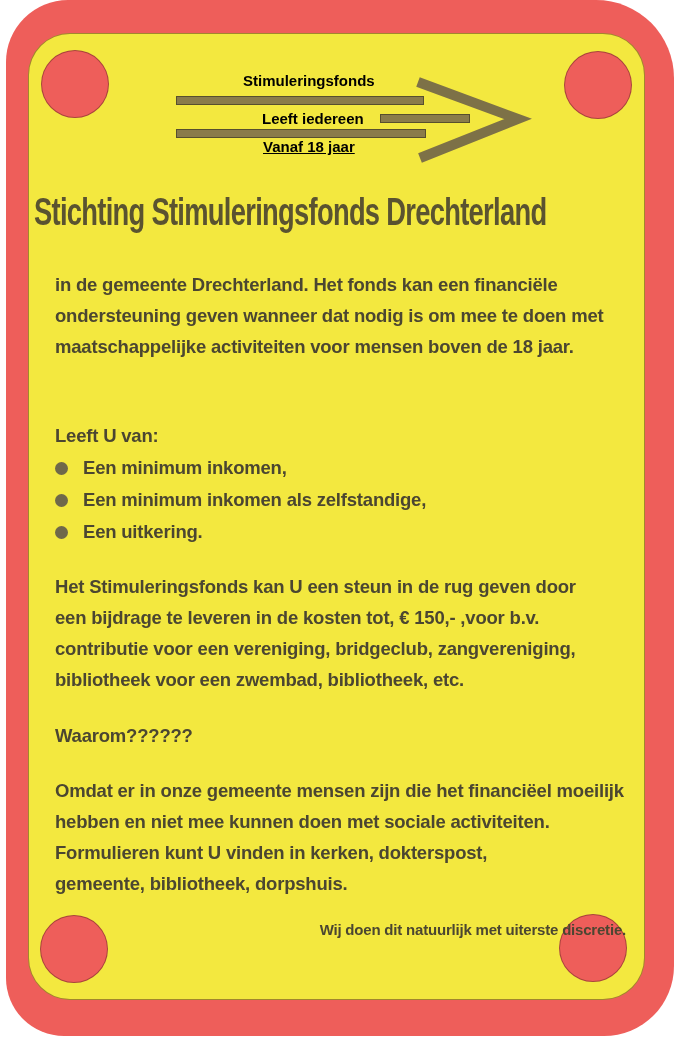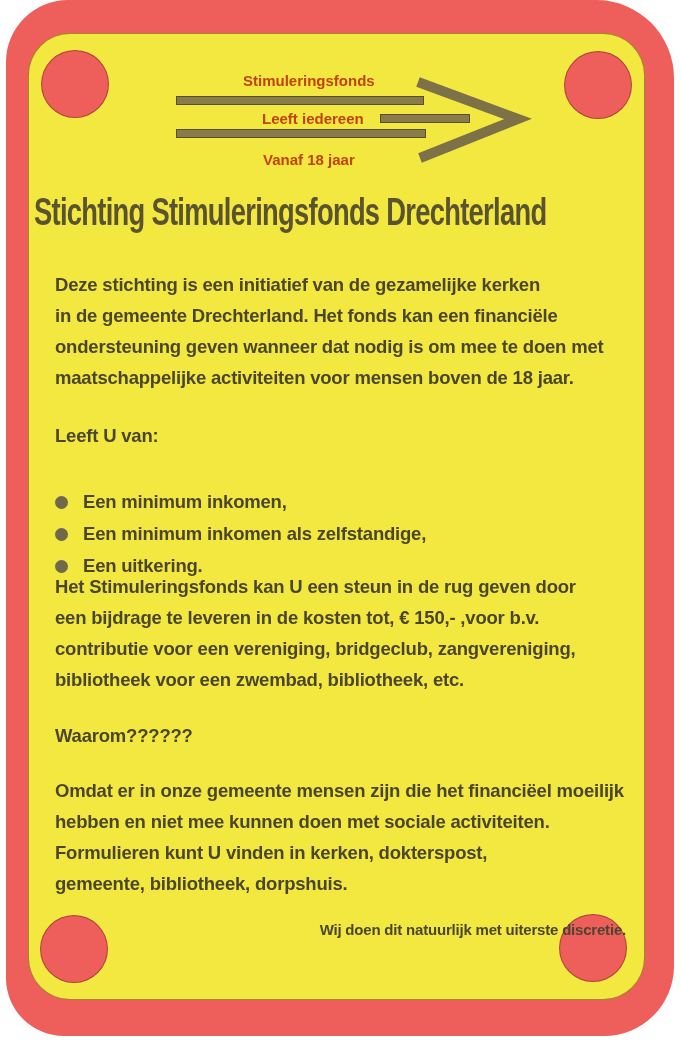--- a/index.html
+++ b/index.html
@@ -27,26 +27,26 @@
     position:absolute;width:68px;height:68px;border-radius:50%;
     background:var(--sheet-red);border:1px solid rgba(100,40,30,.5);
   }
   .dot.tl{left:41px;top:50px;}
   .dot.tr{left:564px;top:51px;}
   .dot.bl{left:40px;top:915px;}
   .dot.br{left:559px;top:914px;}
 
   .banner{position:absolute;left:158px;top:62px;width:380px;height:105px;}
   .banner .blabel{
-    position:absolute;font-size:15px;font-weight:bold;color:#c2410c;
+    position:absolute;font-size:15px;font-weight:bold;color:#000000;
     white-space:nowrap;letter-spacing:0;
   }
   .blabel.t{left:85px;top:10px;}
   .blabel.m{left:104px;top:48px;}
-  .blabel.b{left:105px;top:89px;}
+  .blabel.b{left:105px;top:76px;text-decoration:underline;}
   .bar{
     position:absolute;height:9px;background:var(--banner-olive);
     border:1px solid rgba(60,55,30,.65);
   }
   .bar.top{left:18px;top:34px;width:248px;}
   .bar.mid{left:222px;top:52px;width:90px;}
   .bar.bot{left:18px;top:67px;width:250px;}
   .chevron{position:absolute;left:250px;top:12px;}
 
   .title{
@@ -54,21 +54,21 @@
     font-size:38px;font-weight:bold;color:var(--title-ink);
     white-space:nowrap;letter-spacing:-1px;
     transform:scaleX(.72);transform-origin:0 50%;
   }
 
   .txt{position:absolute;left:55px;white-space:nowrap;
        font-size:18.5px;font-weight:bold;letter-spacing:-.2px;}
   .txt .ln{height:31px;line-height:31px;}
   .p1{top:269px;}
   .leeft{top:420px;height:31px;line-height:31px;}
-  .bullets{top:452px;margin-top:34px;}
+  .bullets{top:452px;}
   .brow{display:flex;align-items:center;height:32px;}
   .bdot{
     width:13px;height:13px;border-radius:50%;background:#6f684a;
     margin-right:15px;flex:0 0 auto;
   }
   .p2{top:571px;}
   .waarom{top:720px;height:31px;line-height:31px;}
   .p3{top:775px;}
   .closing{
     position:absolute;left:61px;top:921px;width:565px;text-align:right;
@@ -95,21 +95,20 @@
     <div class="bar bot"></div>
     <div class="blabel b">Vanaf 18 jaar</div>
     <svg class="chevron" width="125" height="92" viewBox="0 0 125 92">
       <polyline points="10,8 110,45 12,84" fill="none" stroke="#7d7147" stroke-width="10" stroke-linejoin="miter"></polyline>
     </svg>
   </div>
 
   <div class="title">Stichting Stimuleringsfonds Drechterland</div>
 
   <div class="txt p1">
-    <div class="ln">Deze stichting is een initiatief van de gezamelijke kerken</div>
     <div class="ln">in de gemeente Drechterland. Het fonds kan een financiële</div>
     <div class="ln">ondersteuning geven wanneer dat nodig is om mee te doen met</div>
     <div class="ln">maatschappelijke activiteiten voor mensen boven de 18 jaar.</div>
   </div>
 
   <div class="txt leeft">Leeft U van:</div>
 
   <div class="txt bullets">
     <div class="brow">
       <span class="bdot"></span>

